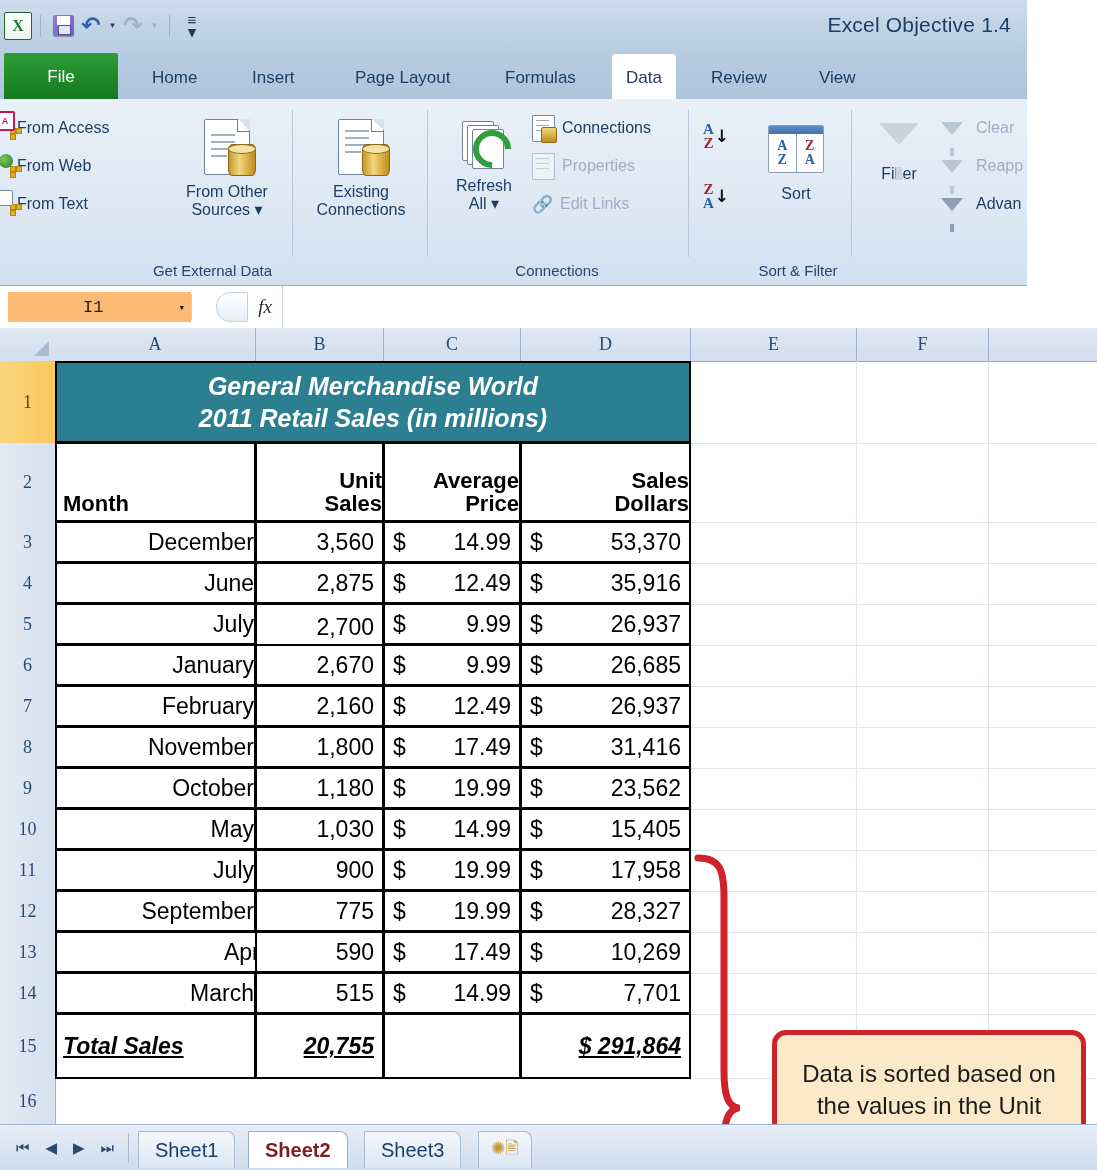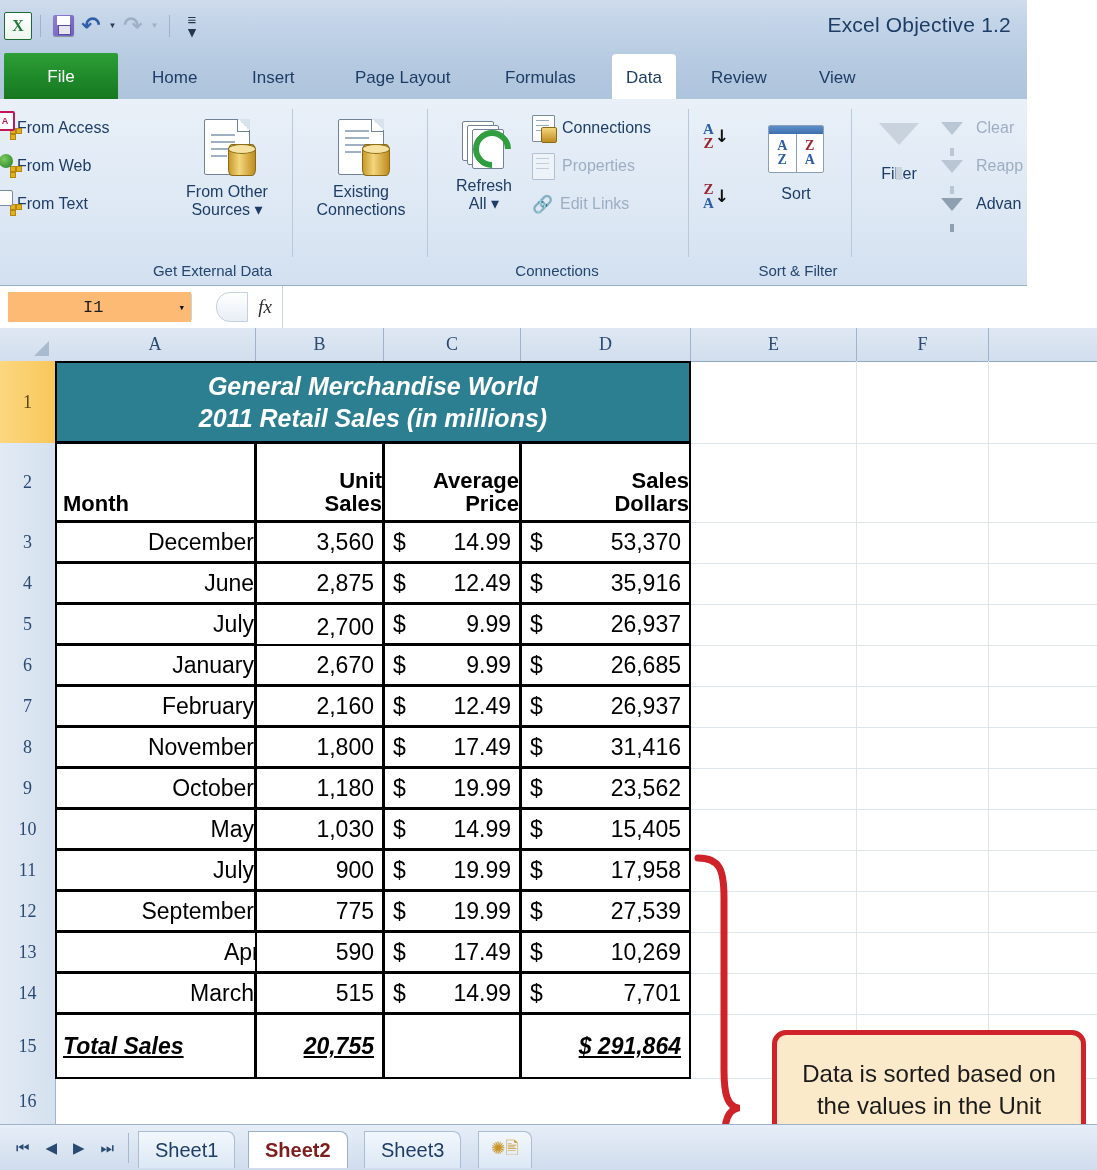--- a/index.html
+++ b/index.html
@@ -250,21 +250,21 @@
           <span class="arrow-ico redo">↷</span>
         </div>
       <div class="qicon" style="width:14px">
           <span class="tiny-caret dim">▼</span>
         </div>
       <div class="qsep"></div>
       <div class="qicon">
           <span class="qat-more">≡<br>▾</span>
         </div>
     </div>
-    <div class="doc-title">Excel Objective 1.2</div>
+    <div class="doc-title">Excel Objective 1.4</div>
   </div>
 
   <div class="tabstrip">
     <div class="tab file" style="left:4px;">File</div>
     <div class="tab" style="left:138px;">Home</div>
     <div class="tab" style="left:238px;">Insert</div>
     <div class="tab" style="left:341px;">Page Layout</div>
     <div class="tab" style="left:491px;">Formulas</div>
     <div class="tab active" style="left:612px;">Data</div>
     <div class="tab" style="left:697px;">Review</div>
@@ -659,21 +659,21 @@
         </div>
         <div class="cell c-data rgt" style="left: 255px; top: 562px; width: 129px; height: 42px;">
           <span>775</span>
         </div>
         <div class="cell c-data cur" style="left: 383px; top: 562px; width: 138px; height: 42px;">
           <span>$</span>
           <span>19.99</span>
         </div>
         <div class="cell c-data cur" style="left: 520px; top: 562px; width: 171px; height: 42px;">
           <span>$</span>
-          <span>27,539</span>
+          <span>28,327</span>
         </div>
         <div class="cell c-data lft" style="left: 55px; top: 603px; width: 217px; height: 42px;">
           <span>April</span>
         </div>
         <div class="cell c-data rgt" style="left: 255px; top: 603px; width: 129px; height: 42px;">
           <span>590</span>
         </div>
         <div class="cell c-data cur" style="left: 383px; top: 603px; width: 138px; height: 42px;">
           <span>$</span>
           <span>17.49</span>

